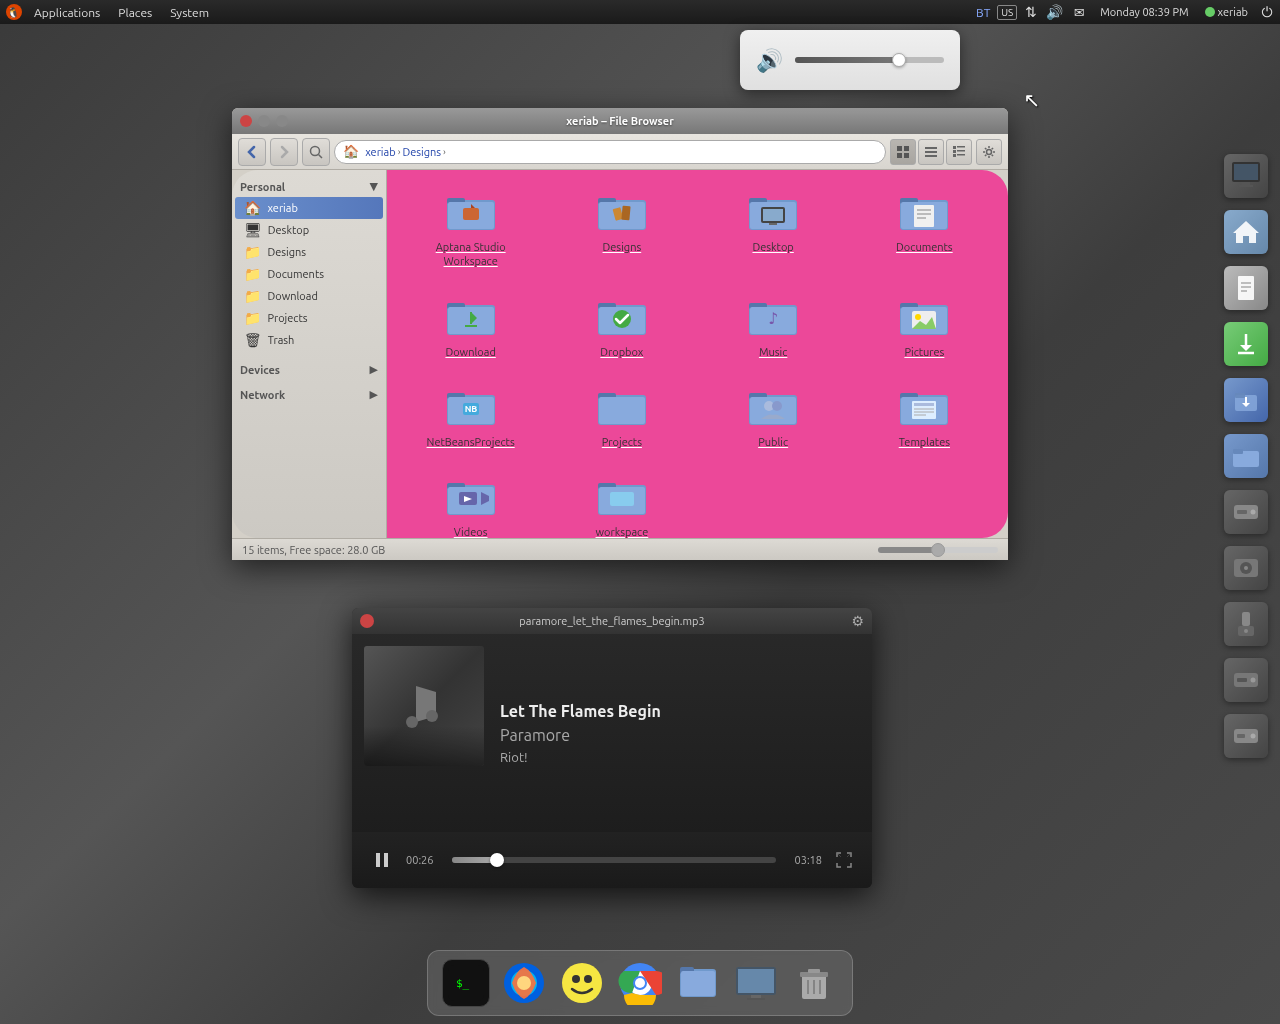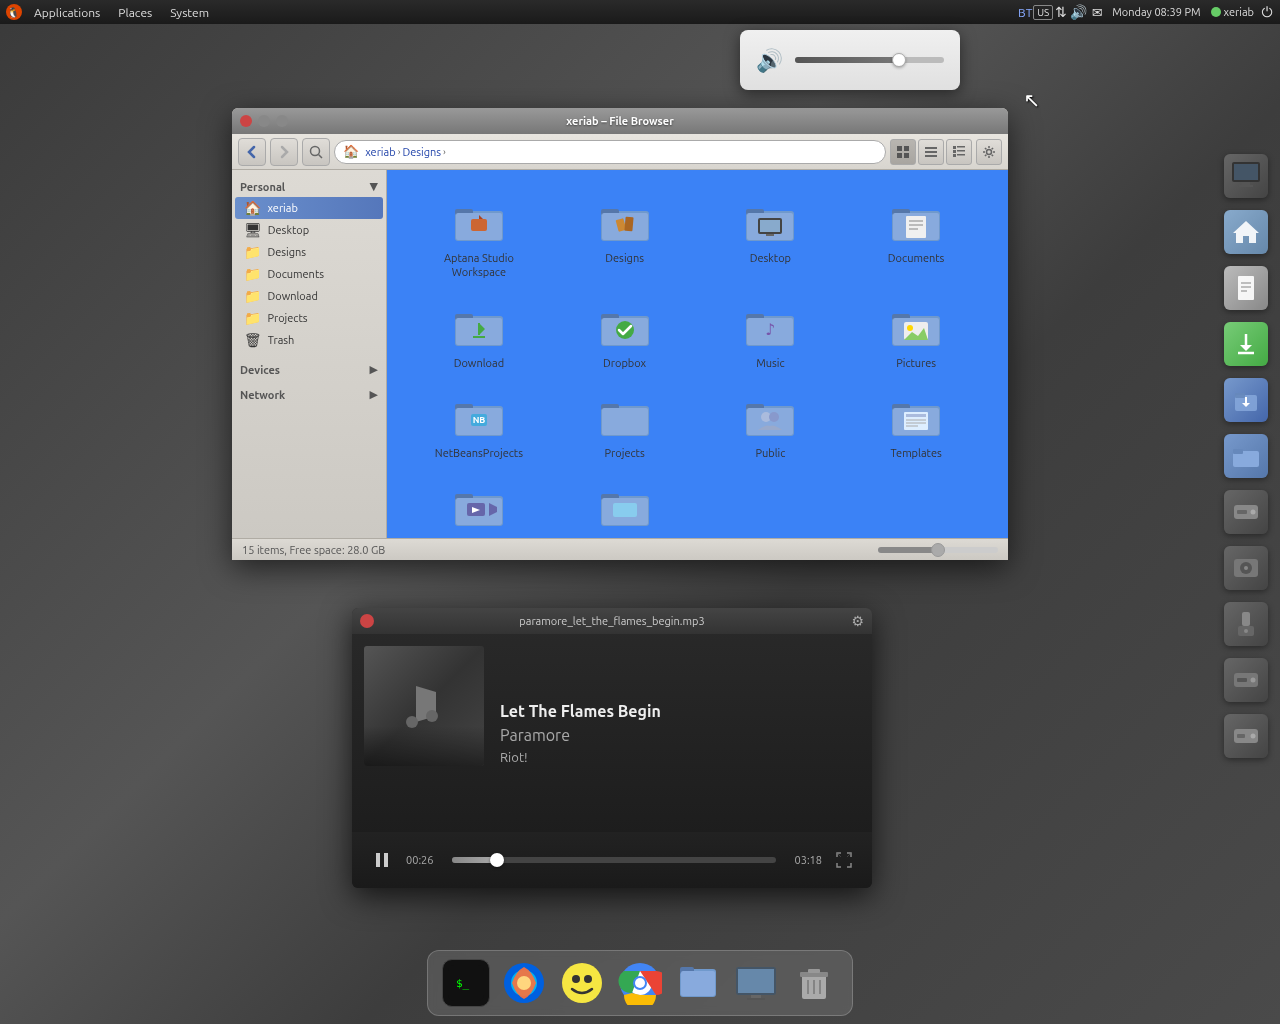--- a/index.html
+++ b/index.html
@@ -51,20 +51,21 @@
       display: flex;
       align-items: center;
       font-size: 12px;
       color: #ddd;
       cursor: pointer;
     }
     .top-panel-right {
       margin-left: auto;
       display: flex;
       align-items: center;
+      gap: 6px;
       font-size: 11px;
       color: #ddd;
     }
     .panel-icon {
       width: 18px; height: 18px;
       display: flex; align-items: center; justify-content: center;
       cursor: pointer;
       font-size: 11px;
     }
     .panel-datetime { padding: 0 6px; font-size: 11px; color: #ddd; }
@@ -235,20 +236,21 @@
       border-radius: 3px;
       display: flex; align-items: center; justify-content: center;
       cursor: pointer;
       font-size: 13px;
       color: #555;
     }
     .fb-body {
       display: flex;
       flex: 1;
       overflow: hidden;
+      border-radius: 26px;
     }
     
     .fb-sidebar {
       width: 155px;
       background: linear-gradient(to bottom, #dddad4, #ccc9c3);
       border-right: 1px solid #b0aca4;
       padding: 6px 0;
       overflow-y: auto;
     }
     .fb-sidebar-section-header {
@@ -274,23 +276,24 @@
       color: #fff;
       border-radius: 3px;
       margin: 0 3px;
       padding: 3px 9px;
     }
     .fb-sidebar-icon { font-size: 14px; }
 
     
     .fb-content {
       flex: 1;
-      background: #3b82f6;
+      background: #ec4899;
       overflow-y: auto;
-      padding: 23px;
+      padding: 12px;
+      text-decoration: underline;
     }
     .fb-icons-grid {
       display: grid;
       grid-template-columns: repeat(4, 1fr);
       gap: 12px 8px;
     }
     .fb-folder-item {
       display: flex;
       flex-direction: column;
       align-items: center;

